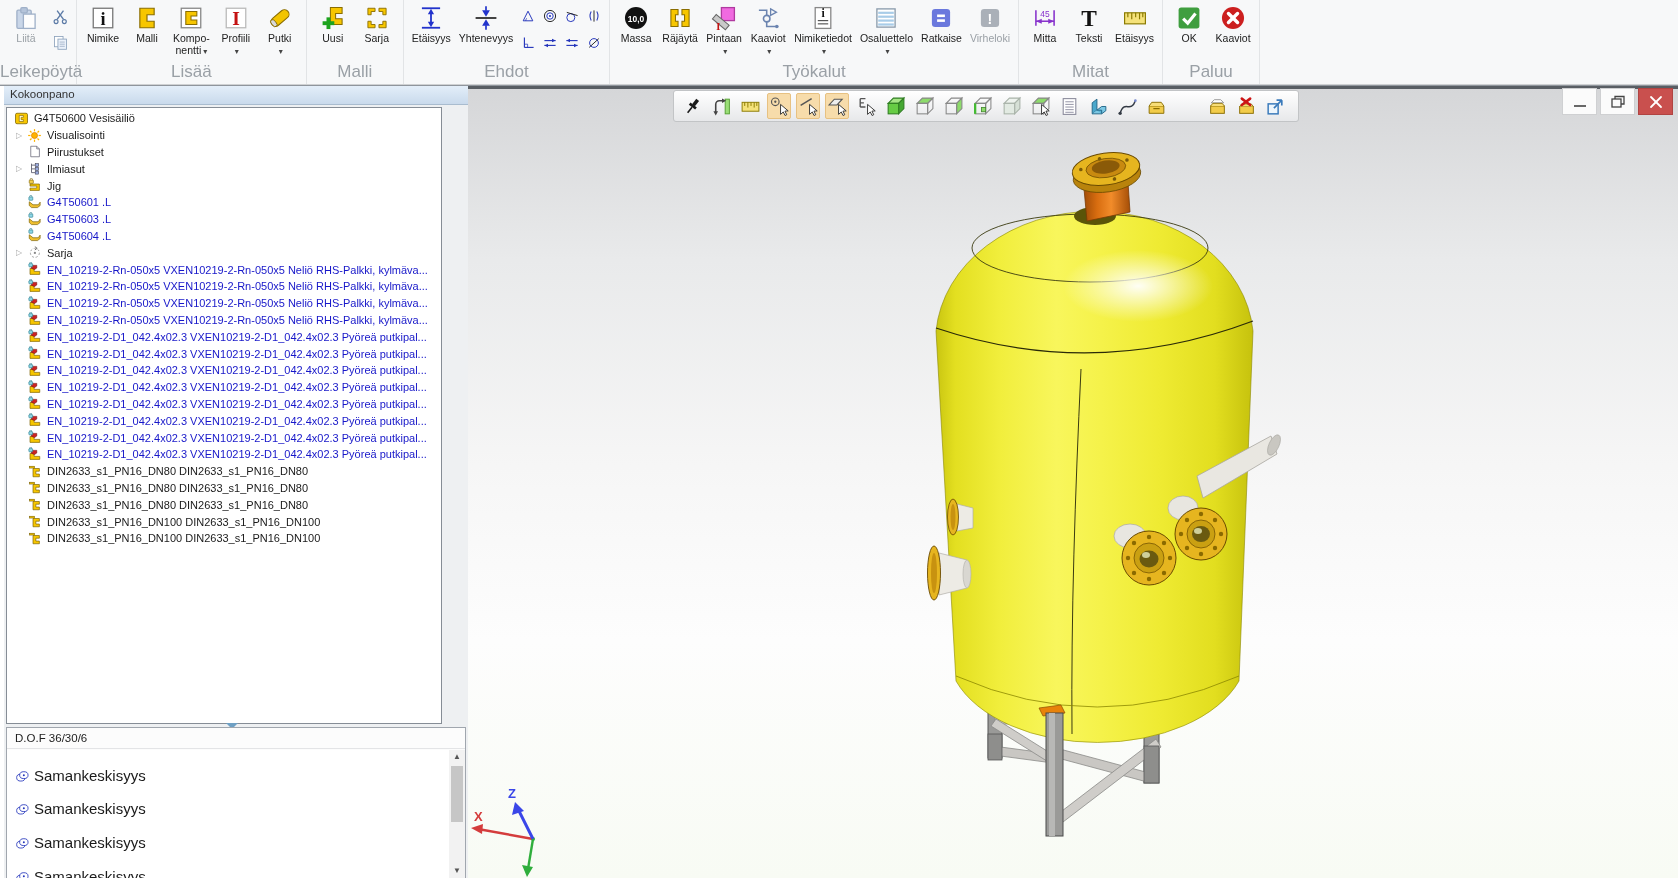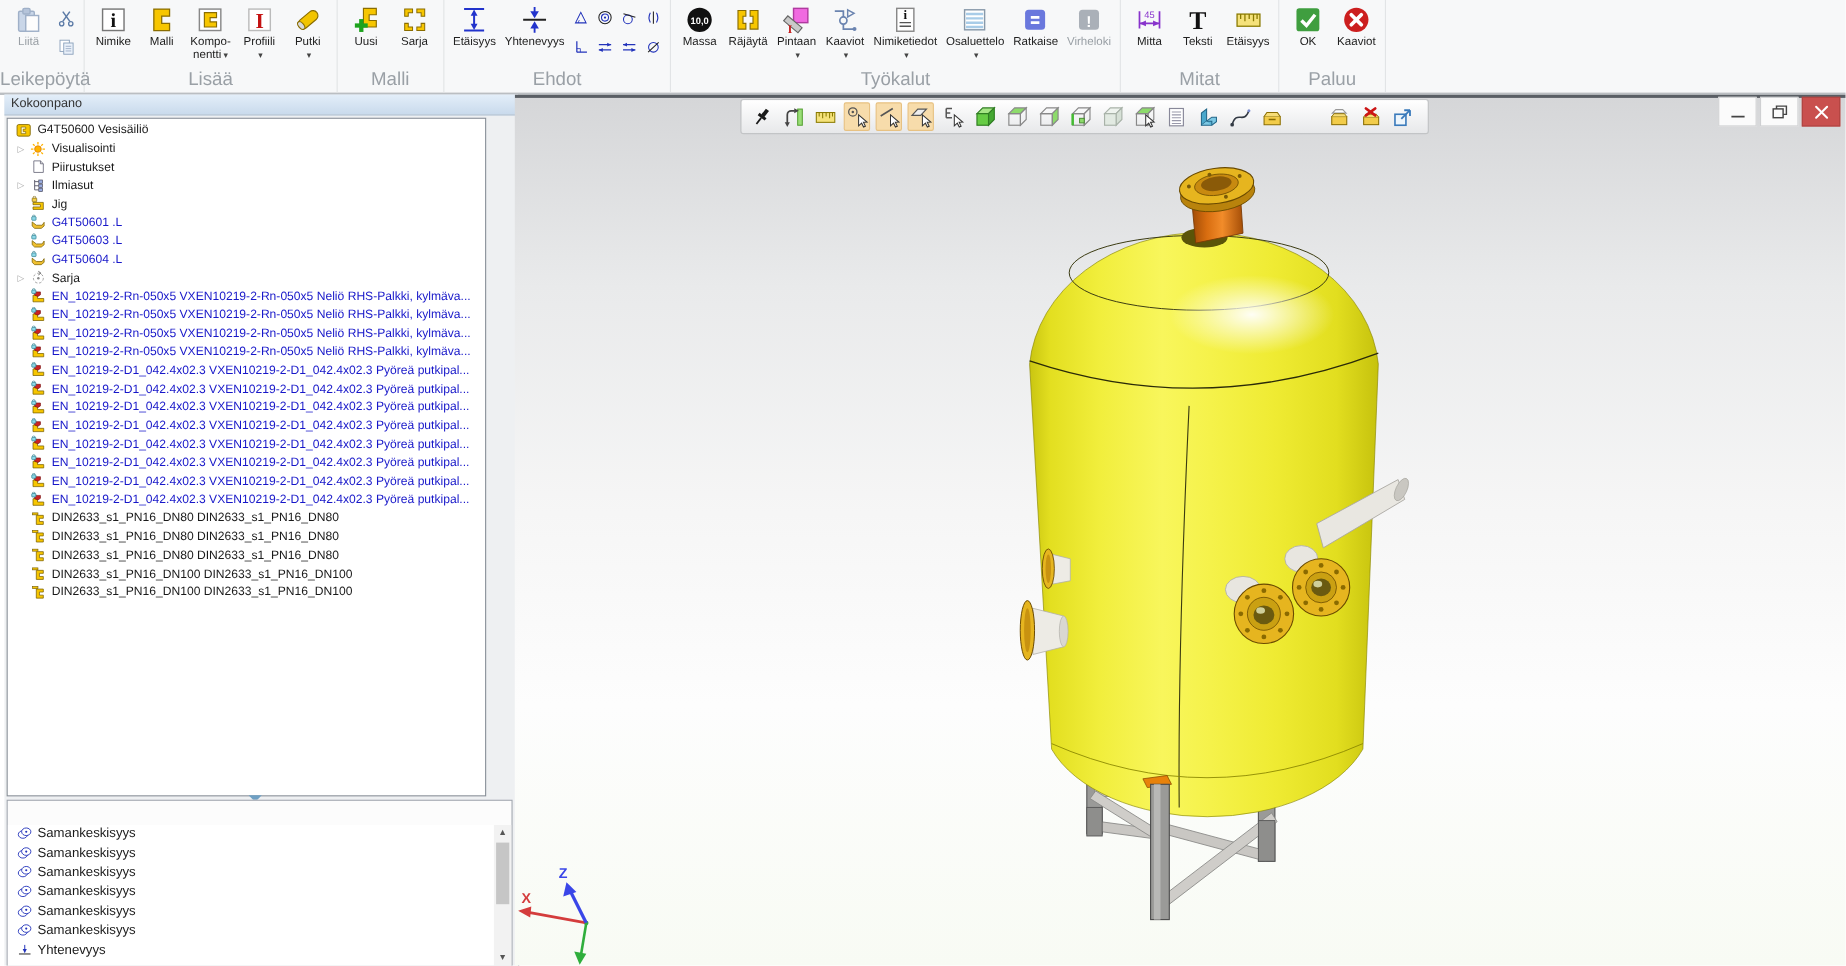--- a/index.html
+++ b/index.html
@@ -34,21 +34,21 @@
   .trow .rooti{margin-left:6px;}
   .trow .icn{width:17px;flex:none;margin-right:4px;}
   .t-blue{color:#1717c9;}
   .t-black{color:#1a1a1a;}
 
   
   #splitter-tri{position:absolute;left:222px;top:637px;width:0;height:0;border-left:6px solid transparent;border-right:6px solid transparent;border-top:6px solid #6fa0c4;}
   #dofbox{position:absolute;left:2px;top:641px;width:460px;height:152px;background:#fcfcfc;border:1px solid #a0a6ae;box-sizing:border-box;overflow:hidden;}
   #dof-header{height:21px;font-size:11.5px;color:#222;padding:4px 0 0 8px;box-sizing:border-box;background:#fcfcfc;border-bottom:1px solid #e3e4e6;}
   #doflist{position:absolute;left:0;top:22px;right:16px;bottom:0;background:#fff;overflow:hidden;}
-  .crow{display:flex;align-items:flex-start;height:17.7px;font-size:12px;color:#1a1a1a;padding-left:6px;white-space:nowrap;}
+  .crow{display:flex;align-items:flex-end;height:17.7px;font-size:15px;color:#1a1a1a;padding-left:6px;white-space:nowrap;margin-top:16px;}
   .crow .icn{width:18px;margin-right:3px;}
   #dof-scroll{position:absolute;right:0;top:22px;width:16px;bottom:0;background:#f2f2f2;}
   #dof-scroll .arr{position:absolute;left:0;width:16px;height:14px;color:#555;font-size:8px;text-align:center;line-height:14px;}
   #dof-scroll .thumb{position:absolute;left:2px;top:16px;width:12px;height:56px;background:#c6c6c6;}
 
   
   #viewport{position:absolute;left:468px;top:0;right:0;bottom:0;background:linear-gradient(180deg,#d5d6d8 0%,#e9eaeb 22%,#f6f6f6 48%,#fdfdfd 70%,#f8fbf4 100%);overflow:hidden;}
   #vp-topband{position:absolute;left:0;top:0;right:0;height:3px;background:#595e64;}
   #vp-toolbar{position:absolute;left:205px;top:4px;height:30px;display:flex;align-items:center;background:linear-gradient(#ffffff,#e7e8ea);border:1px solid #c2c4c6;border-radius:3px;padding:0 6px;}
   .vtb-btn{width:24px;height:26px;display:flex;align-items:center;justify-content:center;margin-right:5px;border-radius:2px;}
@@ -774,20 +774,21 @@
               <svg viewBox="0 0 20 20" width="15" height="15">
                 <rect x="3.5" y="3" width="6.5" height="2.4" fill="#f7c600" stroke="#7a6000" stroke-width="0.8"></rect>
                 <path d="M16.5 6 H8 V17 H16.5 V13.4 H11.8 V9.6 H16.5 Z" fill="#f7c600" stroke="#7a6000" stroke-width="0.9"></path>
               </svg>
             </span>
             <span class="t-black">DIN2633_s1_PN16_DN100 DIN2633_s1_PN16_DN100</span>
           </div>
         </div>
     <div id="splitter-tri"></div>
     <div id="dofbox">
+      <div id="dof-header">D.O.F  36/30/6</div>
       <div id="doflist">
             <div class="crow">
               <span class="icn">
                 <svg viewBox="0 0 20 20" width="15" height="15">
                   <ellipse cx="7.8" cy="11.5" rx="5.6" ry="4.6" fill="#fff" stroke="#2233bb" stroke-width="1.1"></ellipse>
                   <ellipse cx="11.8" cy="8.2" rx="5.6" ry="4.6" fill="#fff" stroke="#2233bb" stroke-width="1.1"></ellipse>
                   <circle cx="11.8" cy="8.2" r="1.3" fill="#2233bb"></circle>
                 </svg>
               </span>
               <span class="t-black">Samankeskisyys</span>

